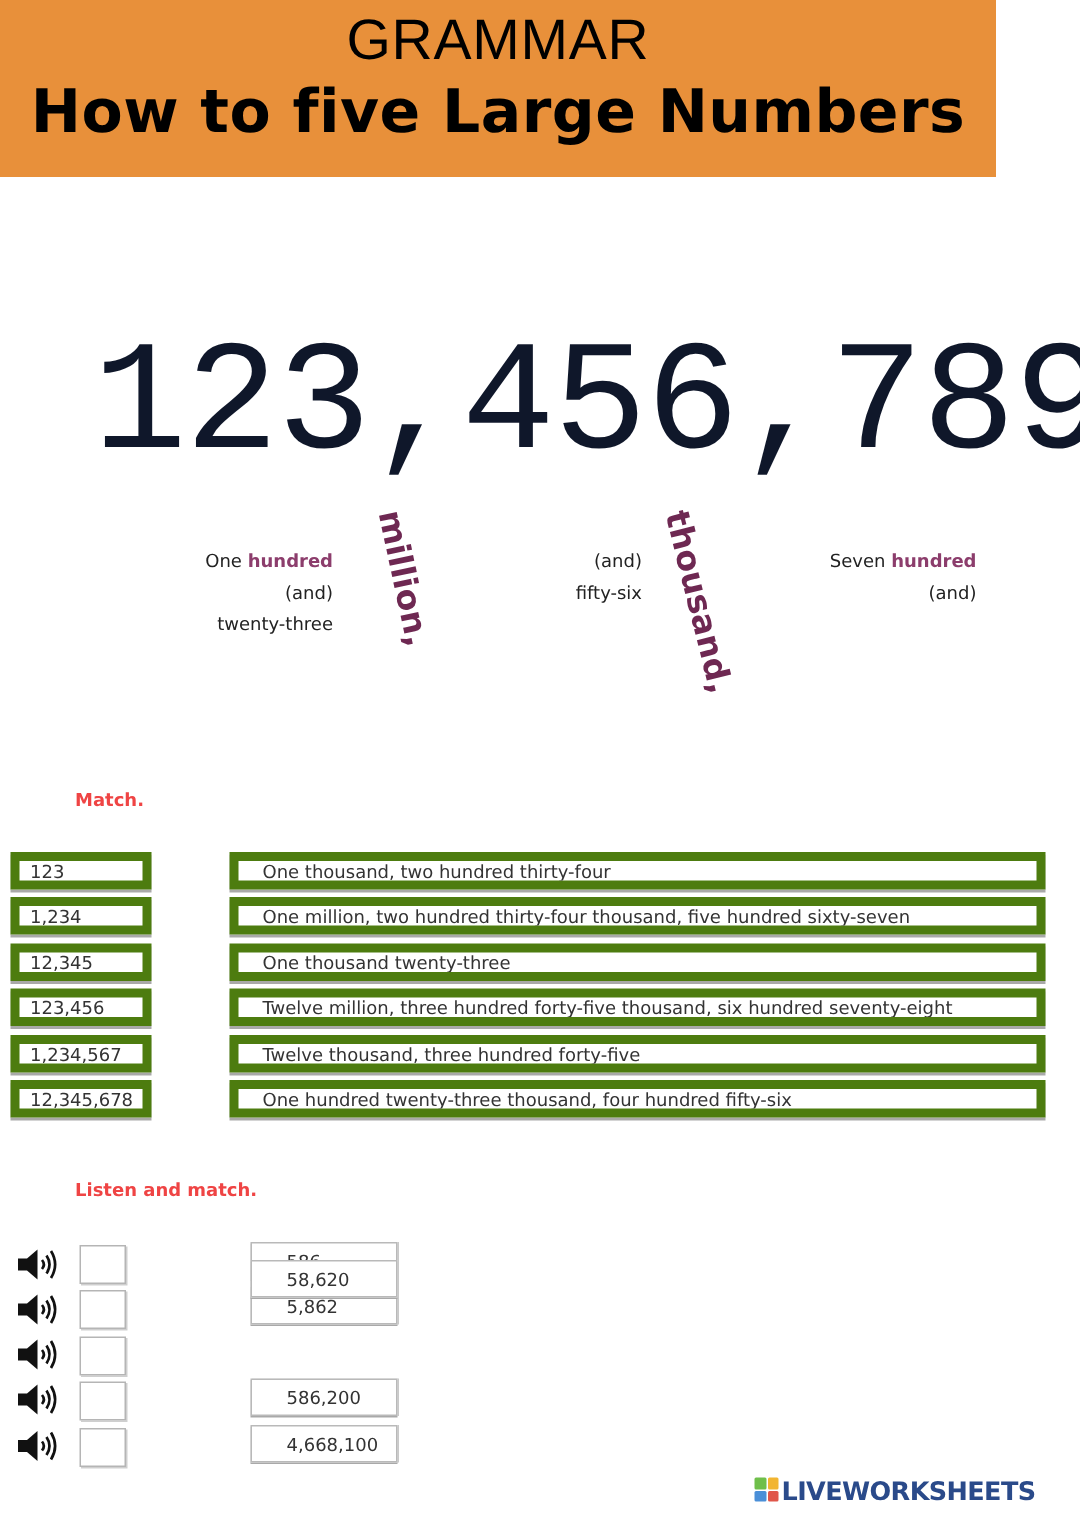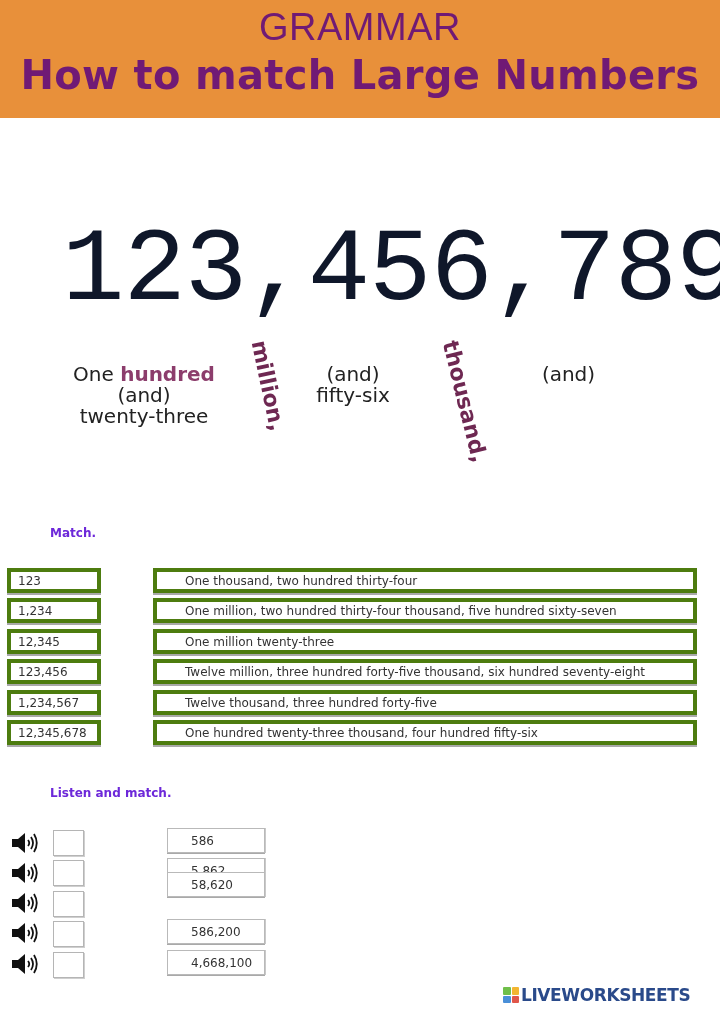--- a/index.html
+++ b/index.html
@@ -1,22 +1,22 @@
 <!DOCTYPE html>
 <html><head>
 <meta charset="utf-8">
 <style>
   * { box-sizing: border-box; margin: 0; padding: 0; }
   html, body { width: 720px; height: 1012px; background: #ffffff; overflow: hidden; }
   body { position: relative; font-family: "DejaVu Sans", sans-serif; color: #111; }
 
   .header {
-    position: absolute; left: 0; top: 0; width: 720px; height: 118px;
+    position: absolute; left: 0; top: 0; width: 664px; height: 118px;
     background: #e8903a;
-    color: #701a75;
+    color: #000000;
     text-align: center;
   }
   .header .kicker {
     position: absolute; left: 0; right: 0; top: 6px;
     font-family: "Liberation Sans", sans-serif;
     font-size: 38px; font-weight: 400; letter-spacing: 0.5px;
   }
   .header .title {
     position: absolute; left: 0; right: 0; top: 52px;
     font-family: "DejaVu Sans", sans-serif;
@@ -26,130 +26,131 @@
   .big-number {
     position: absolute; left: 62px; top: 212px; width: 600px;
     font-family: Liberation Mono, monospace;
     font-size: 104px; font-weight: 400; letter-spacing: -1px;
     color: #0f172a;
   }
 
   .group {
     position: absolute; top: 364px;
     font-family: "DejaVu Sans", sans-serif;
-    font-size: 20px; line-height: 21px; text-align: center; color: #222;
+    font-size: 12px; line-height: 21px; text-align: right; color: #222;
   }
   .group .accent { color: #8c3d6c; font-weight: 700; }
   .group-1 { left: 66px; width: 156px; }
   .group-2 { left: 278px; width: 150px; }
   .group-3 { left: 486px; width: 165px; }
 
   .period {
     position: absolute;
     font-family: "DejaVu Sans", sans-serif;
     font-size: 22px; font-weight: 700; color: #6e2852;
     transform-origin: left top;
     white-space: nowrap;
   }
   .period-million { left: 271px; top: 338px; transform: rotate(78deg); }
   .period-thousand { left: 462px; top: 338px; transform: rotate(76deg); }
 
   .section-label {
     position: absolute; left: 50px;
     font-family: "DejaVu Sans", sans-serif;
-    font-size: 12px; font-weight: 700; color: #6d28d9;
+    font-size: 12px; font-weight: 700; color: #ef4444;
   }
   .match-label { top: 526px; }
   .listen-label { top: 786px; }
 
   .box {
     position: absolute;
     background: #fff;
-    border: 4px solid #4d7c0f;
+    border: 6px solid #4d7c0f;
     box-shadow: 0 2px 0 #a9a9a9;
     font-family: "DejaVu Sans", sans-serif;
     font-size: 12px; color: #333;
     display: flex; align-items: center;
     padding-left: 7px;
     white-space: nowrap; overflow: hidden;
   }
   .num-box { left: 7px; width: 94px; height: 25px; }
-  .text-box { left: 153px; width: 544px; height: 25px; padding-left: 28px; }
+  .text-box { left: 153px; width: 544px; height: 25px; padding-left: 16px; }
 
   .speaker {
     position: absolute; left: 11px; width: 30px; height: 22px;
   }
   .answer-box {
     position: absolute; left: 53px; width: 31px; height: 26px;
     border: 1px solid #b5b5b5; background: #fff;
     box-shadow: 1px 1px 0 #cfcfcf;
   }
   .option-box {
     position: absolute; left: 167px; width: 98px; height: 25px;
     border: 1px solid #b9b9b9; background: #fff;
     box-shadow: 0 1px 0 #a9a9a9, 1px 0 0 #c9c9c9;
     font-family: "DejaVu Sans", sans-serif; font-size: 12px; color: #333;
     display: flex; align-items: center; padding-left: 23px;
   }
 
   .brand {
     position: absolute; left: 503px; top: 985px;
-    display: flex; align-items: center; gap: 2px;
+    display: flex; align-items: flex-start; gap: 2px;
   }
   .brand .logo {
     width: 16px; height: 16px; display: grid;
     grid-template-columns: 1fr 1fr; grid-template-rows: 1fr 1fr; gap: 1px;
   }
   .brand .logo span { display: block; border-radius: 1px; }
   .brand .name {
     font-family: "DejaVu Sans", sans-serif; font-weight: 700;
     font-size: 17px; color: #2a4a8a; letter-spacing: -0.4px;
   }
 </style>
 </head>
 <body>
 
 <div class="header">
   <div class="kicker">GRAMMAR</div>
-  <div class="title">How to match Large Numbers</div>
+  <div class="title">How to five Large Numbers</div>
 </div>
 
 <div class="big-number">123,456,789</div>
 
 <div class="group group-1">
   <div><span>One</span> <span class="accent">hundred</span></div>
   <div>(and)</div>
   <div>twenty-three</div>
 </div>
 
 <div class="period period-million">million,</div>
 
 <div class="group group-2">
   <div>(and)</div>
   <div>fifty-six</div>
 </div>
 
 <div class="period period-thousand">thousand,</div>
 
 <div class="group group-3">
+  <div><span>Seven</span> <span class="accent">hundred</span></div>
   <div>(and)</div>
 </div>
 
 <div class="section-label match-label">Match.</div>
 
 <div class="box num-box" style="top:568px">123</div>
 <div class="box num-box" style="top:598px">1,234</div>
 <div class="box num-box" style="top:629px">12,345</div>
 <div class="box num-box" style="top:659px">123,456</div>
 <div class="box num-box" style="top:690px">1,234,567</div>
 <div class="box num-box" style="top:720px">12,345,678</div>
 
 <div class="box text-box" style="top:568px">One thousand, two hundred thirty-four</div>
 <div class="box text-box" style="top:598px">One million, two hundred thirty-four thousand, five hundred sixty-seven</div>
-<div class="box text-box" style="top:629px">One million twenty-three</div>
+<div class="box text-box" style="top:629px">One thousand twenty-three</div>
 <div class="box text-box" style="top:659px">Twelve million, three hundred forty-five thousand, six hundred seventy-eight</div>
 <div class="box text-box" style="top:690px">Twelve thousand, three hundred forty-five</div>
 <div class="box text-box" style="top:720px">One hundred twenty-three thousand, four hundred fifty-six</div>
 
 <div class="section-label listen-label">Listen and match.</div>
 
 <svg class="speaker" style="top:832px" viewBox="0 0 30 22">
   <rect x="1" y="7" width="6" height="8" fill="#111"></rect>
   <polygon points="7,7 14,1 14,21 7,15" fill="#111"></polygon>
   <path d="M17 8 Q19.5 11 17 14" stroke="#111" stroke-width="1.8" fill="none"></path>
@@ -170,21 +171,21 @@
 <div class="option-box" style="top:858px">5,862</div>
 
 <svg class="speaker" style="top:892px" viewBox="0 0 30 22">
   <rect x="1" y="7" width="6" height="8" fill="#111"></rect>
   <polygon points="7,7 14,1 14,21 7,15" fill="#111"></polygon>
   <path d="M17 8 Q19.5 11 17 14" stroke="#111" stroke-width="1.8" fill="none"></path>
   <path d="M20 5 Q24 11 20 17" stroke="#111" stroke-width="1.8" fill="none"></path>
   <path d="M23 2 Q28.5 11 23 20" stroke="#111" stroke-width="1.8" fill="none"></path>
 </svg>
 <div class="answer-box" style="top:891px"></div>
-<div class="option-box" style="top:872px">58,620</div>
+<div class="option-box" style="top:840px">58,620</div>
 
 <svg class="speaker" style="top:922px" viewBox="0 0 30 22">
   <rect x="1" y="7" width="6" height="8" fill="#111"></rect>
   <polygon points="7,7 14,1 14,21 7,15" fill="#111"></polygon>
   <path d="M17 8 Q19.5 11 17 14" stroke="#111" stroke-width="1.8" fill="none"></path>
   <path d="M20 5 Q24 11 20 17" stroke="#111" stroke-width="1.8" fill="none"></path>
   <path d="M23 2 Q28.5 11 23 20" stroke="#111" stroke-width="1.8" fill="none"></path>
 </svg>
 <div class="answer-box" style="top:921px"></div>
 <div class="option-box" style="top:919px">586,200</div>

